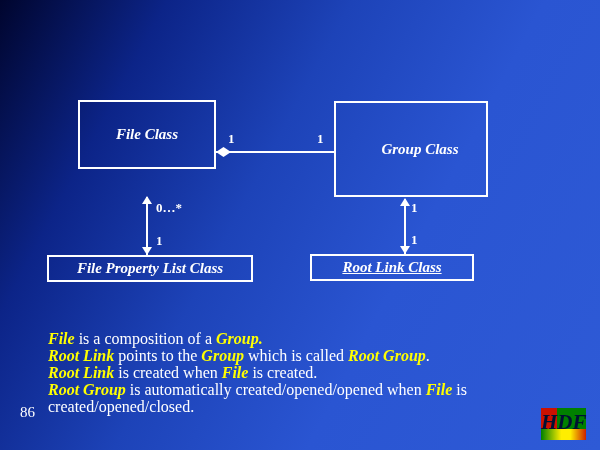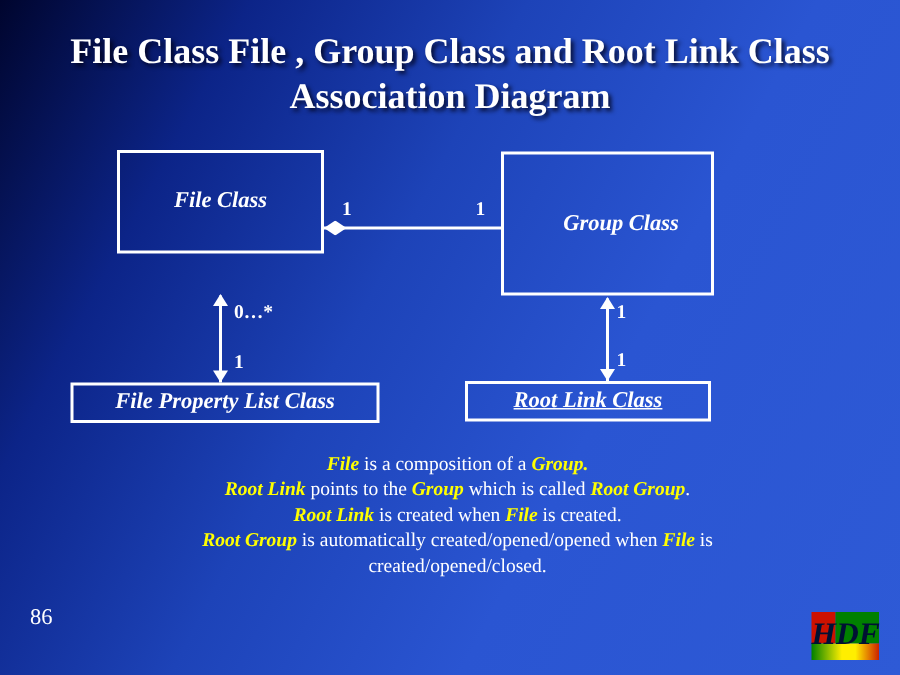--- a/index.html
+++ b/index.html
@@ -22,21 +22,21 @@
     font-weight:bold; font-size:24px; line-height:30px;
     text-shadow:2px 2px 3px rgba(0,0,20,0.8);
   }
 
   .box {
     position:absolute; border:2px solid #fff;
     display:flex; align-items:center; justify-content:center;
     font-style:italic; font-weight:bold; font-size:15px; text-align:center;
   }
   .box-file     { left:78px;  top:100px; width:138px; height:69px; }
-  .box-group    { left:334px; top:101px; width:142px; height:96px;padding-left:18px; }
+  .box-group    { left:334px; top:101px; width:154px; height:96px;padding-left:18px; }
   .box-fpl      { left:47px;  top:255px; width:206px; height:27px; }
   .box-rootlink { left:310px; top:254px; width:164px; height:27px;text-decoration:underline; }
 
   .h-line  { position:absolute; left:216px; top:151px; width:118px; height:2px; background:#fff; }
   .diamond { position:absolute; left:216px; top:147px; width:15px; height:10px; background:#fff;
              clip-path:polygon(0 50%,50% 0,100% 50%,50% 100%); }
 
   .v-line  { position:absolute; width:2px; background:#fff; }
   .v-file  { left:146px; top:197px; height:58px; }
   .v-group { left:404px; top:199px; height:55px; }
@@ -51,45 +51,41 @@
   .a-group-bottom { left:400px; top:246px; }
 
   .mult { position:absolute; font-weight:bold; font-size:13px; }
   .m-assoc-left  { left:228px; top:131px; }
   .m-assoc-right { left:317px; top:131px; }
   .m-file-top    { left:156px; top:200px; }
   .m-file-bottom { left:156px; top:233px; }
   .m-group-top   { left:411px; top:200px; }
   .m-group-bottom{ left:411px; top:232px; }
 
-  .notes { position:absolute; left:48px; top:300px; width:514px;
-           font-size:13px; line-height:17px;text-align:center; }
+  .notes { position:absolute; left:48px; top:330px; width:514px;
+           font-size:16px; line-height:17px; }
   .notes p { margin:0; }
   .notes .hl { color:var(--highlight,#ffff00); font-weight:bold; font-style:italic; }
 
   .page-number { position:absolute; left:20px; top:404px; font-size:15px; }
 
   .hdf-logo { position:absolute; left:541px; top:406px; width:45px; height:36px;padding-left:24px; }
   .lg-red   { position:absolute; left:0;    top:2px;  width:16px; height:21px; background:var(--logo_red,#cc1100); }
   .lg-green { position:absolute; left:16px; top:2px;  width:29px; height:21px; background:var(--logo_green,#008000); }
   .lg-band  { position:absolute; left:0;    top:23px; width:45px; height:11px;
               background:linear-gradient(90deg,#008000,#ffee00 45%,#ffee00 65%,#cc2200); }
   .lg-text  { position:absolute; left:0; top:0; width:100%; text-align:center;
               font-weight:bold; font-style:italic; font-size:21px; line-height:33px;
               color:var(--logo_text,#001133); }
 </style>
 </head>
 <body>
 
 <div class="slide">
 
-  <header class="title">
-    <div>File Class File , Group Class and Root Link Class</div>
-    <div>Association Diagram</div>
-  </header>
 
   <div class="box box-file">
     <span>File Class</span>
   </div>
   <div class="box box-group">
     <span>Group Class</span>
   </div>
   <div class="box box-fpl">
     <span>File Property List Class</span>
   </div>

